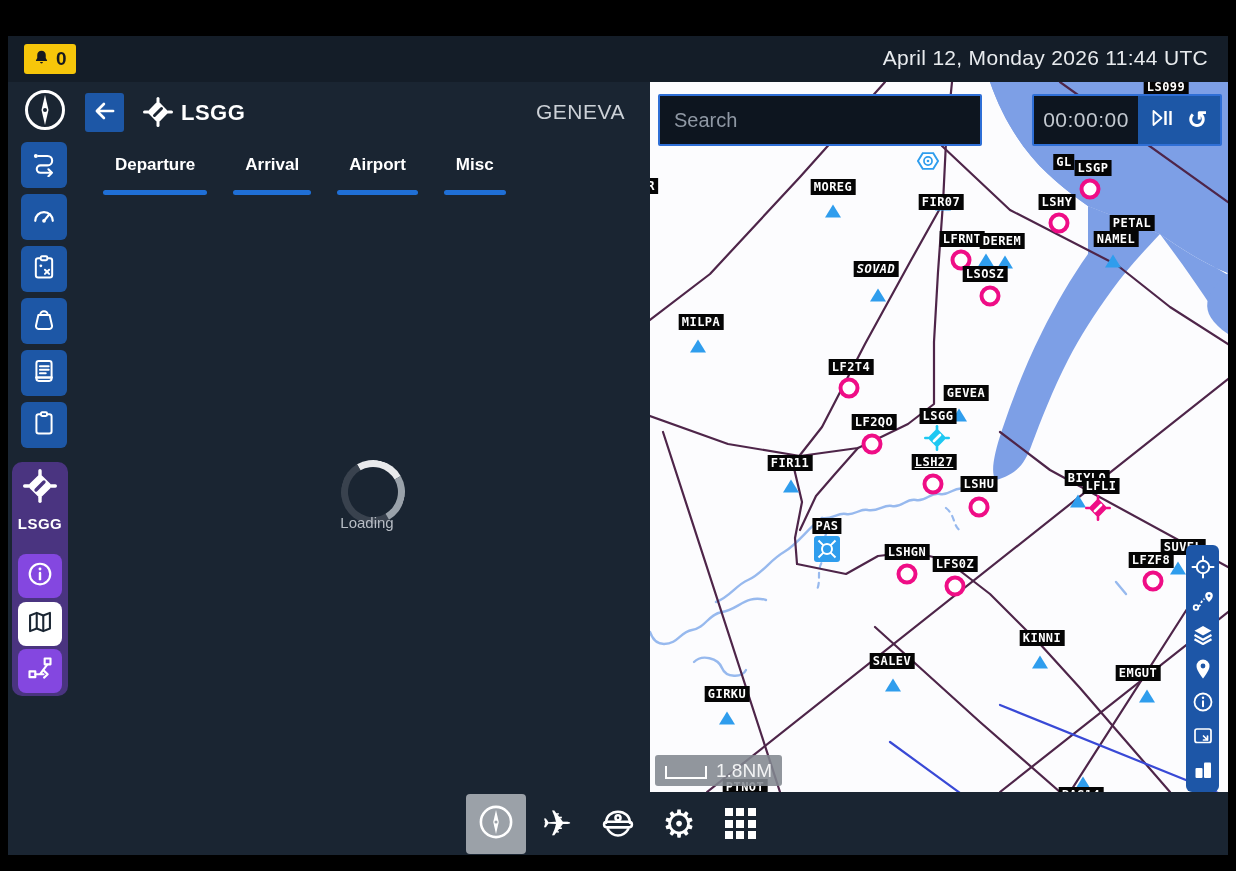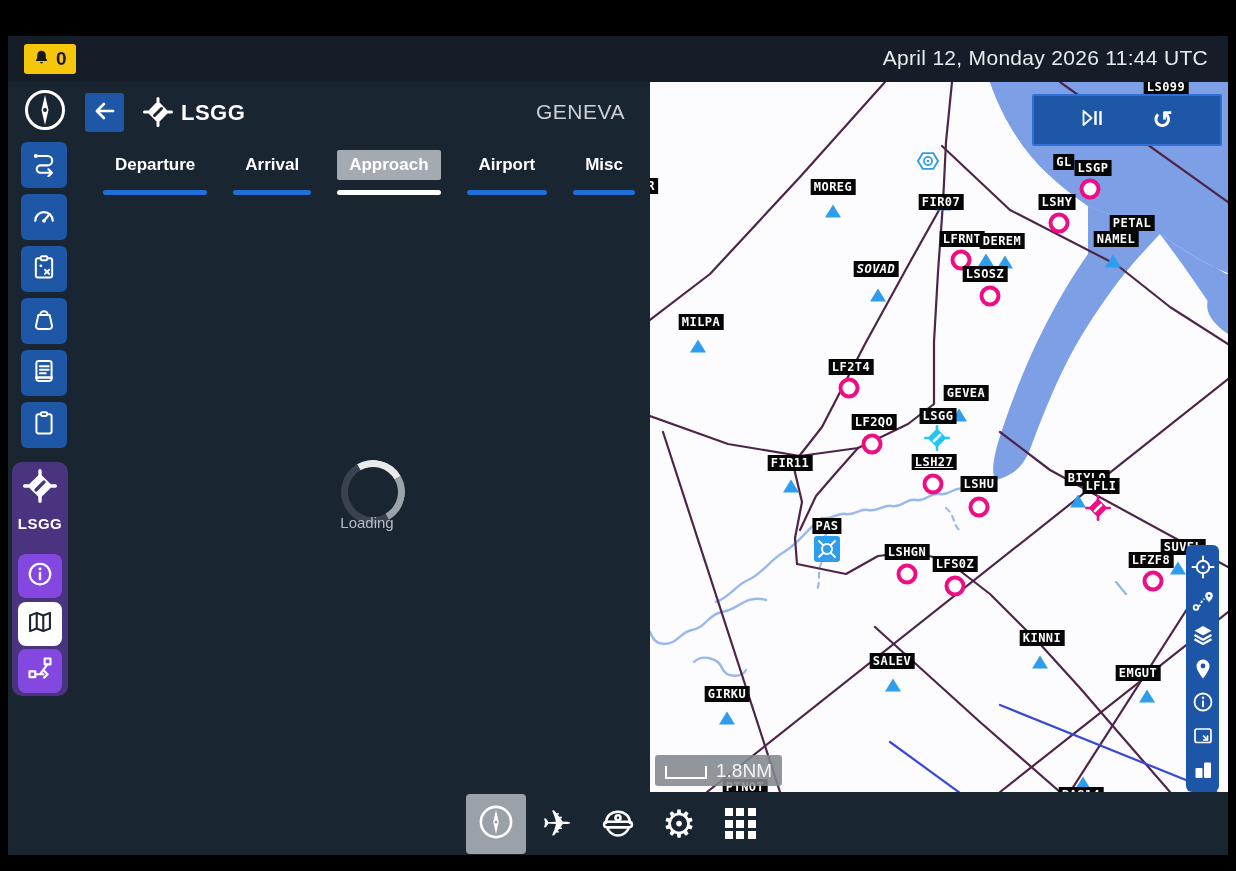--- a/index.html
+++ b/index.html
@@ -200,24 +200,20 @@
 <div class="abs" id="hdr-icao">LSGG</div>
 <div class="abs" id="hdr-city">GENEVA</div>
 
 <div class="abs" id="tabs">
   <div class="tab">
       <div class="tab-label">Departure</div>
       <div class="tab-bar"></div>
     </div>
   <div class="tab">
       <div class="tab-label">Arrival</div>
-      <div class="tab-bar"></div>
-    </div>
-  <div class="tab active">
-      <div class="tab-label">Approach</div>
       <div class="tab-bar"></div>
     </div>
   <div class="tab">
       <div class="tab-label">Airport</div>
       <div class="tab-bar"></div>
     </div>
   <div class="tab">
       <div class="tab-label">Misc</div>
       <div class="tab-bar"></div>
     </div>
@@ -356,22 +352,26 @@
       <div class="map-label" style="left: 242px; top: 579px;">SALEV</div>
       <div class="mk mk-triangle" style="left: 77px; top: 636px;"></div>
       <div class="map-label" style="left: 77px; top: 612px;">GIRKU</div>
       <div class="mk mk-triangle" style="left: 497px; top: 614px;"></div>
       <div class="map-label" style="left: 488px; top: 591px;">EMGUT</div>
       <div class="mk mk-triangle" style="left: 433px; top: 701px;"></div>
       <div class="map-label" style="left: 431px; top: 680px; margin-top: 33px;">PAS14</div>
       <div class="map-label" style="left: 95px; top: 705px;">PTNOT</div>
     </div>
 
+  <div class="abs" id="search-box">
+    <input type="text" placeholder="Search" style="">
+  </div>
 
   <div class="abs" id="timer">
+    <div class="time">00:00:00</div>
     <div class="controls">
       <span><svg width="24" height="18" viewBox="0 0 24 18" fill="none" stroke="#fff" stroke-linejoin="round">
             <path d="M2.5,2 L10.5,9 L2.5,16 Z" stroke-width="1.8"></path>
             <line x1="14.5" y1="2" x2="14.5" y2="16" stroke-width="2.4"></line>
             <line x1="19.5" y1="2" x2="19.5" y2="16" stroke-width="2.4"></line>
           </svg></span>
       <span class="reset">↺</span>
     </div>
   </div>
 

